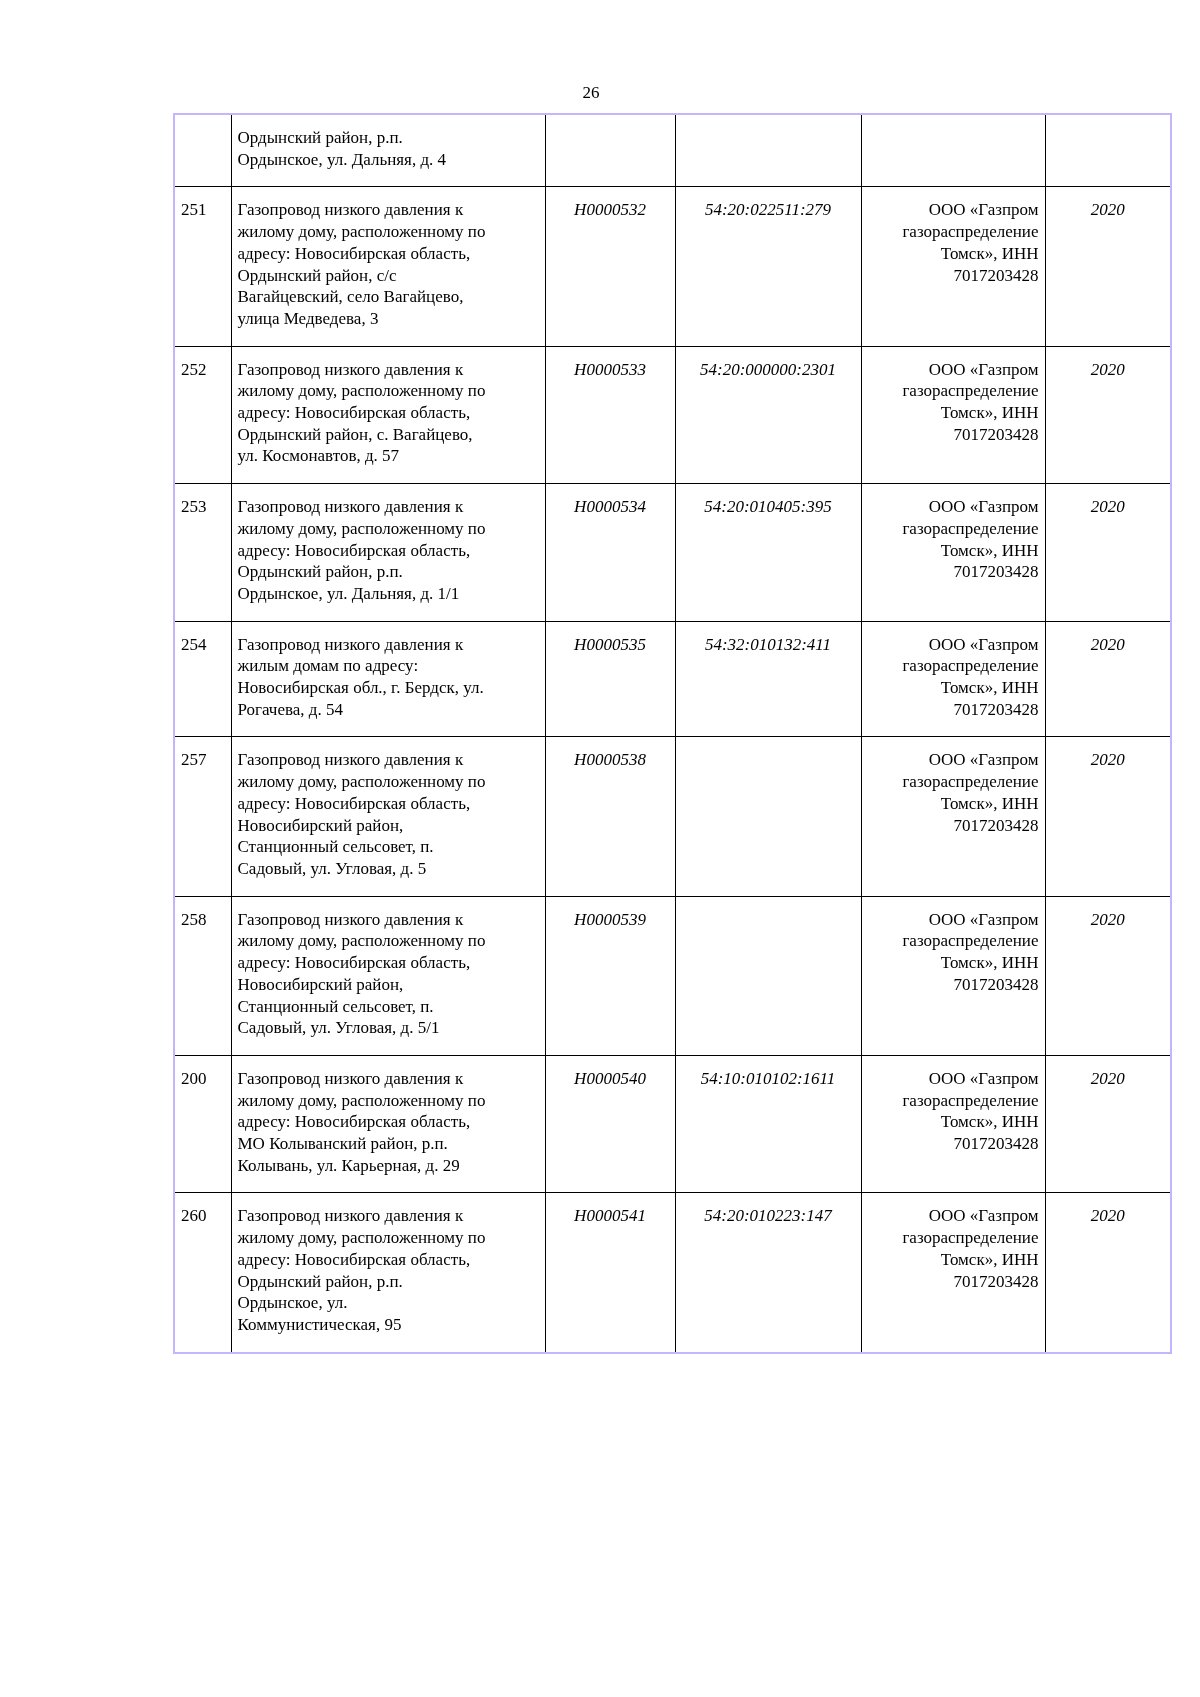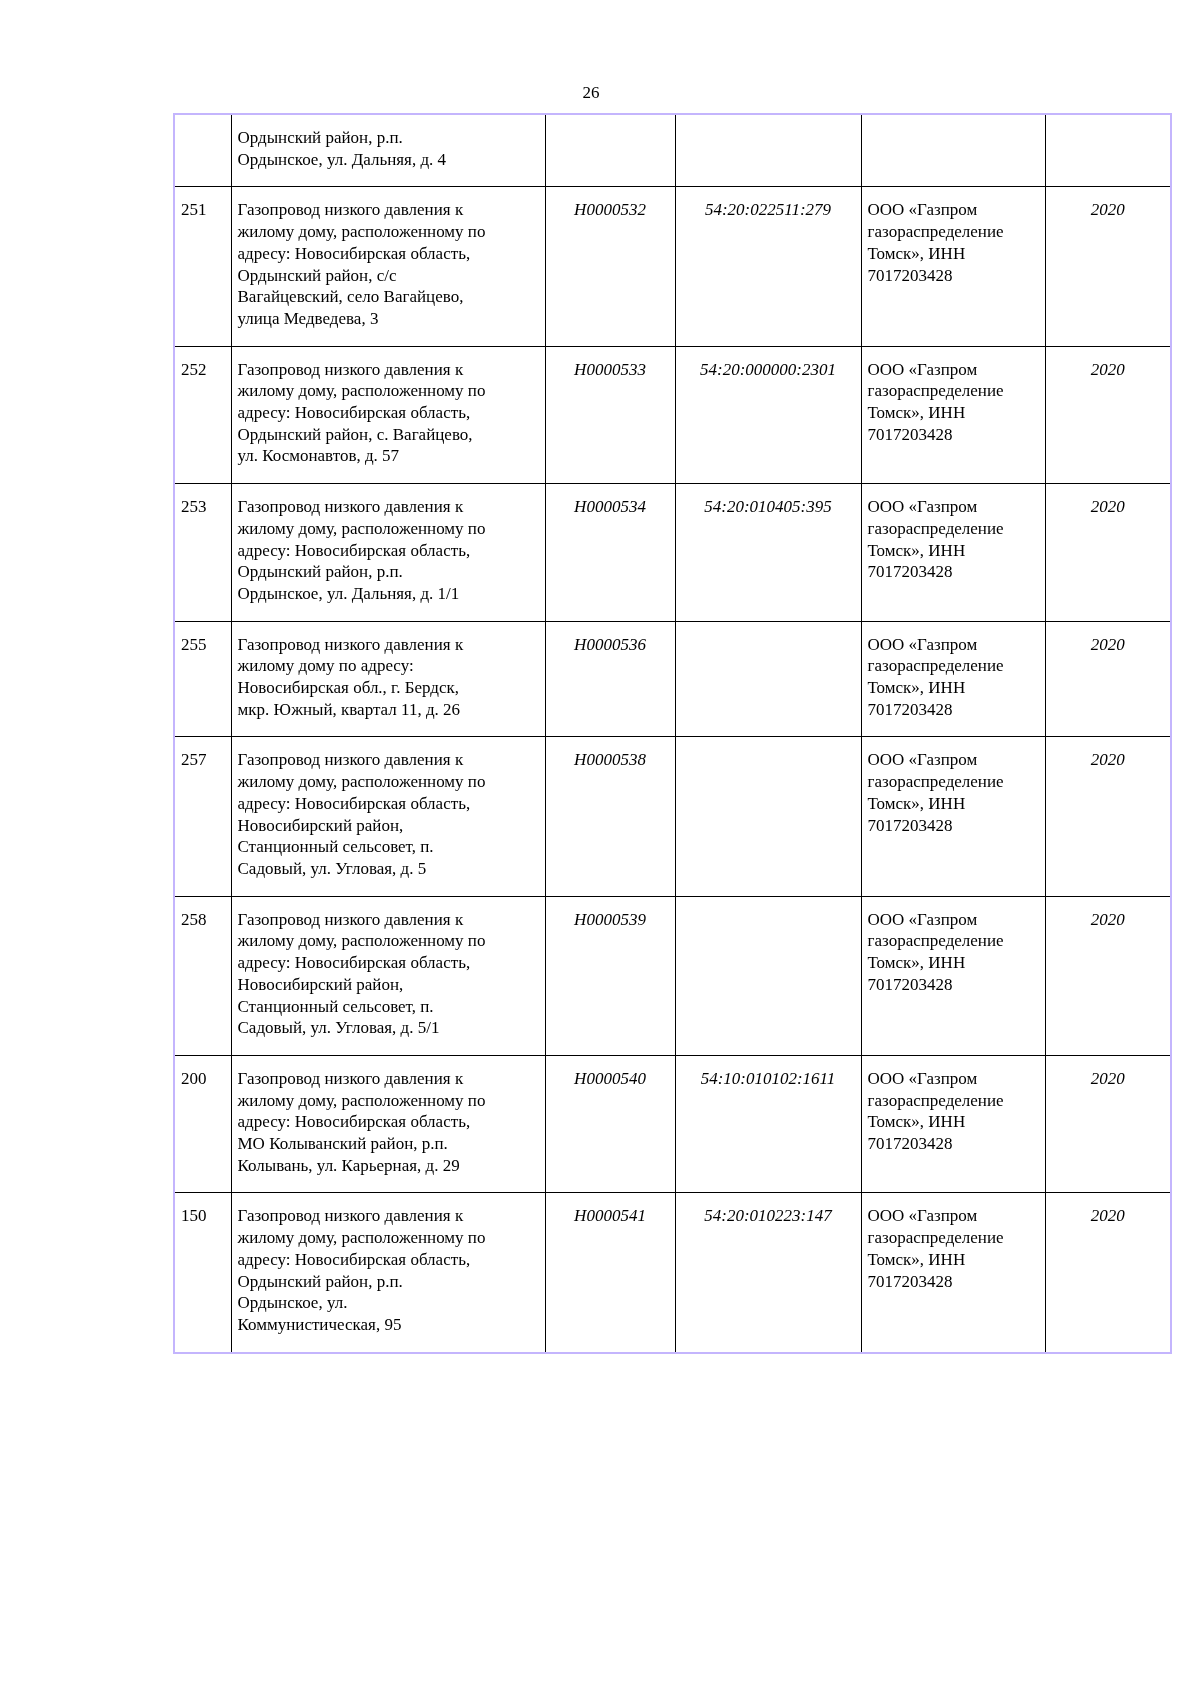--- a/index.html
+++ b/index.html
@@ -55,21 +55,21 @@
     padding-left: 7px;
     padding-right: 8px;
   }
   td.c-code,
   td.c-cad,
   td.c-year {
     text-align: center;
     font-style: italic;
   }
   td.c-org {
-    text-align: left;
+    text-align: right;
     white-space: pre-line;
     padding-left: 3px;
     padding-right: 3px;
   }
 </style>
 </head>
 <body>
 
 <div class="sheet">
   <div class="page-number">26</div>
@@ -133,27 +133,27 @@
 Ордынское, ул. Дальняя, д. 1/1</td>
           <td class="c-code">Н0000534</td>
           <td class="c-cad">54:20:010405:395</td>
           <td class="c-org">ООО «Газпром
 газораспределение
 Томск», ИНН
 7017203428</td>
           <td class="c-year">2020</td>
         </tr>
         <tr>
-          <td class="c-num">255</td>
-          <td class="c-desc">Газопровод низкого давления к
-жилому дому по адресу:
-Новосибирская обл., г. Бердск,
-мкр. Южный, квартал 11, д. 26</td>
-          <td class="c-code">Н0000536</td>
-          <td class="c-cad"></td>
+          <td class="c-num">254</td>
+          <td class="c-desc">Газопровод низкого давления к
+жилым домам по адресу:
+Новосибирская обл., г. Бердск, ул.
+Рогачева, д. 54</td>
+          <td class="c-code">Н0000535</td>
+          <td class="c-cad">54:32:010132:411</td>
           <td class="c-org">ООО «Газпром
 газораспределение
 Томск», ИНН
 7017203428</td>
           <td class="c-year">2020</td>
         </tr>
         <tr>
           <td class="c-num">257</td>
           <td class="c-desc">Газопровод низкого давления к
 жилому дому, расположенному по
@@ -194,21 +194,21 @@
 Колывань, ул. Карьерная, д. 29</td>
           <td class="c-code">Н0000540</td>
           <td class="c-cad">54:10:010102:1611</td>
           <td class="c-org">ООО «Газпром
 газораспределение
 Томск», ИНН
 7017203428</td>
           <td class="c-year">2020</td>
         </tr>
         <tr>
-          <td class="c-num">150</td>
+          <td class="c-num">260</td>
           <td class="c-desc">Газопровод низкого давления к
 жилому дому, расположенному по
 адресу: Новосибирская область,
 Ордынский район, р.п.
 Ордынское, ул.
 Коммунистическая, 95</td>
           <td class="c-code">Н0000541</td>
           <td class="c-cad">54:20:010223:147</td>
           <td class="c-org">ООО «Газпром
 газораспределение

